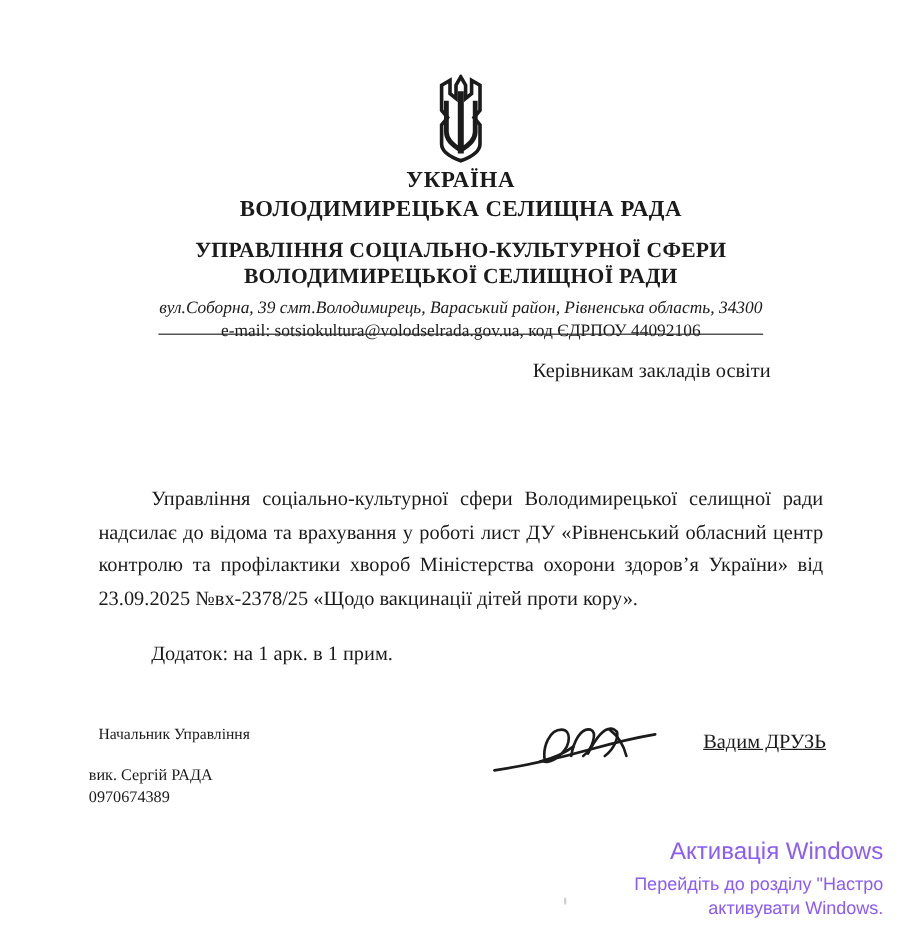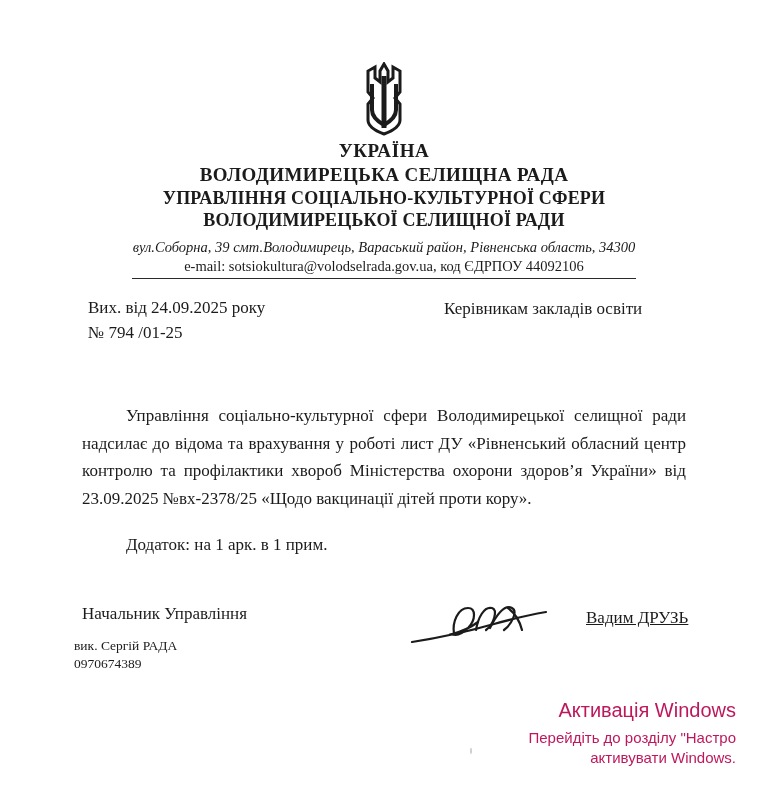--- a/index.html
+++ b/index.html
@@ -48,21 +48,21 @@
   .lh-line2 {
     font-weight: bold;
     font-size: 19px;
     letter-spacing: 0.4px;
     margin-top: 2px;
   }
   .lh-line3 {
     font-weight: bold;
     font-size: 18px;
     letter-spacing: 0.2px;
-    margin-top: 2px;
+    margin-top: 12px;
   }
   .lh-line4 {
     font-weight: bold;
     font-size: 18px;
     letter-spacing: 0.2px;
     margin-top: 1px;
   }
   .lh-addr {
     font-size: 14.5px;
     margin-top: 8px;
@@ -114,21 +114,21 @@
     width: 604px;
     font-size: 17px;
     text-indent: 44px;
   }
 
   
   .sign-title {
     position: absolute;
     top: 604px;
     left: 82px;
-    font-size: 17px;
+    font-size: 13px;
   }
   .sign-name {
     position: absolute;
     top: 608px;
     left: 586px;
     font-size: 17px;
     text-decoration: underline;
   }
   .signature-mark {
     position: absolute;
@@ -148,21 +148,21 @@
     display: block;
   }
 
   
   .win-activate {
     position: absolute;
     top: 698px;
     left: 406px;
     width: 330px;
     text-align: right;
-    color: #be185d;
+    color: #8b5cf6;
     font-family: "Liberation Sans", sans-serif;
     user-select: none;
   }
   .win-title {
     font-size: 20px;
     line-height: 1.2;
   }
   .win-sub {
     font-size: 15px;
     line-height: 1.32;
@@ -198,24 +198,20 @@
     <div class="lh-line1">УКРАЇНА</div>
     <div class="lh-line2">ВОЛОДИМИРЕЦЬКА  СЕЛИЩНА  РАДА</div>
     <div class="lh-line3">УПРАВЛІННЯ СОЦІАЛЬНО-КУЛЬТУРНОЇ СФЕРИ</div>
     <div class="lh-line4">ВОЛОДИМИРЕЦЬКОЇ СЕЛИЩНОЇ РАДИ</div>
     <div class="lh-addr">вул.Соборна, 39 смт.Володимирець, Вараський район, Рівненська область, 34300</div>
     <div class="lh-email">e-mail: sotsiokultura@volodselrada.gov.ua, код ЄДРПОУ 44092106</div>
   </div>
 
   <div class="rule"></div>
 
-  <div class="ref-block">
-    <div>Вих. від 24.09.2025 року</div>
-    <div>№ 794 /01-25</div>
-  </div>
 
   <div class="addressee">Керівникам закладів освіти</div>
 
   <div class="body-text">Управління соціально-культурної сфери Володимирецької селищної ради надсилає до відома та врахування у роботі лист ДУ «Рівненський обласний центр контролю та профілактики хвороб Міністерства охорони здоров’я України» від 23.09.2025 №вх-2378/25 «Щодо вакцинації дітей проти кору».</div>
 
   <div class="appendix">Додаток: на 1 арк. в 1 прим.</div>
 
   <div class="sign-title">Начальник Управління</div>
 
   <div class="signature-mark">

